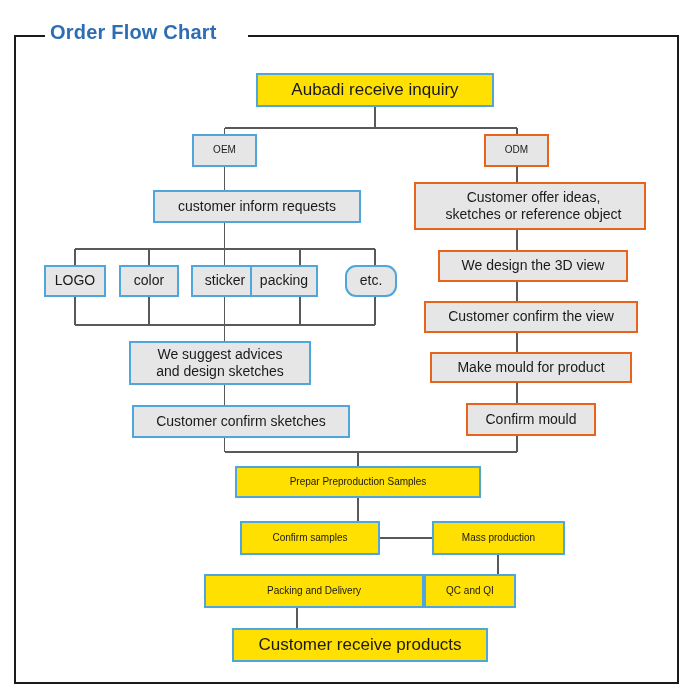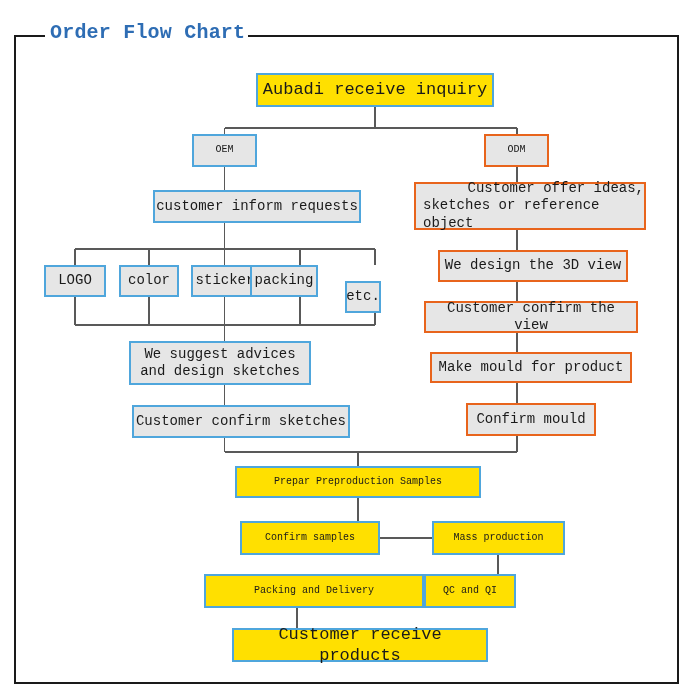--- a/index.html
+++ b/index.html
@@ -5,21 +5,21 @@
   html, body {
     margin: 0;
     padding: 0;
     background: #ffffff;
   }
   #canvas {
     position: relative;
     width: 700px;
     height: 700px;
     background: #ffffff;
-    font-family: Liberation Mono, monospace;
+    font-family: Liberation Sans, sans-serif;
     overflow: hidden;
   }
   
   #frame-top-left {
     position: absolute;
     left: 14px; top: 35px;
     width: 31px; height: 0;
     border-top: 2px solid #1a1a1a;
   }
   #frame-top-right {
@@ -157,30 +157,30 @@
   <div class="node grey b-blue med" style="left:192px; top:134px; width:65px; height:33px;">OEM</div>
 
   <div class="node grey b-orange med" style="left:484px; top:134px; width:65px; height:33px;">ODM</div>
 
   <div class="node grey b-blue" style="left:131px; top:190px; width:208px; height:33px;margin-left:22px;">customer inform requests</div>
 
   <div class="node grey b-blue" style="left:44px; top:265px; width:62px; height:32px;">LOGO</div>
   <div class="node grey b-blue" style="left:119px; top:265px; width:60px; height:32px;">color</div>
   <div class="node grey b-blue" style="left:191px; top:265px; width:68px; height:32px;">sticker</div>
   <div class="node grey b-blue" style="left:250px; top:265px; width:68px; height:32px;">packing</div>
-  <div class="node grey b-blue" style="left:345px; top:281px; width:36px; height:32px;">etc.</div>
+  <div class="node grey b-blue" style="left:345px; top:265px; width:52px; height:32px;border-radius:11px;">etc.</div>
 
   <div class="node grey b-blue" style="left:129px; top:341px; width:182px; height:44px; flex-direction:column;">
     <span>We suggest advices</span>
     <span>and design sketches</span>
   </div>
 
   <div class="node grey b-blue" style="left:132px; top:405px; width:218px; height:33px;">Customer confirm sketches</div>
 
-  <div class="node grey b-orange left-text" style="left:414px; top:182px; width:232px; height:48px; flex-direction:column; align-items:flex-end; justify-content:center;">
+  <div class="node grey b-orange left-text" style="left:414px; top:182px; width:232px; height:48px; flex-direction:column; align-items:center; justify-content:center;">
     <span>Customer offer ideas,</span>
     <span>sketches or reference object</span>
   </div>
 
   <div class="node grey b-orange" style="left:438px; top:250px; width:190px; height:32px;">We design the 3D view</div>
   <div class="node grey b-orange" style="left:424px; top:301px; width:214px; height:32px;">Customer confirm the view</div>
   <div class="node grey b-orange" style="left:430px; top:352px; width:202px; height:31px;">Make mould for product</div>
   <div class="node grey b-orange" style="left:466px; top:403px; width:130px; height:33px;">Confirm mould</div>
 
   <div class="node yellow b-blue med" style="left:235px; top:466px; width:246px; height:32px;">Prepar Preproduction Samples</div>

